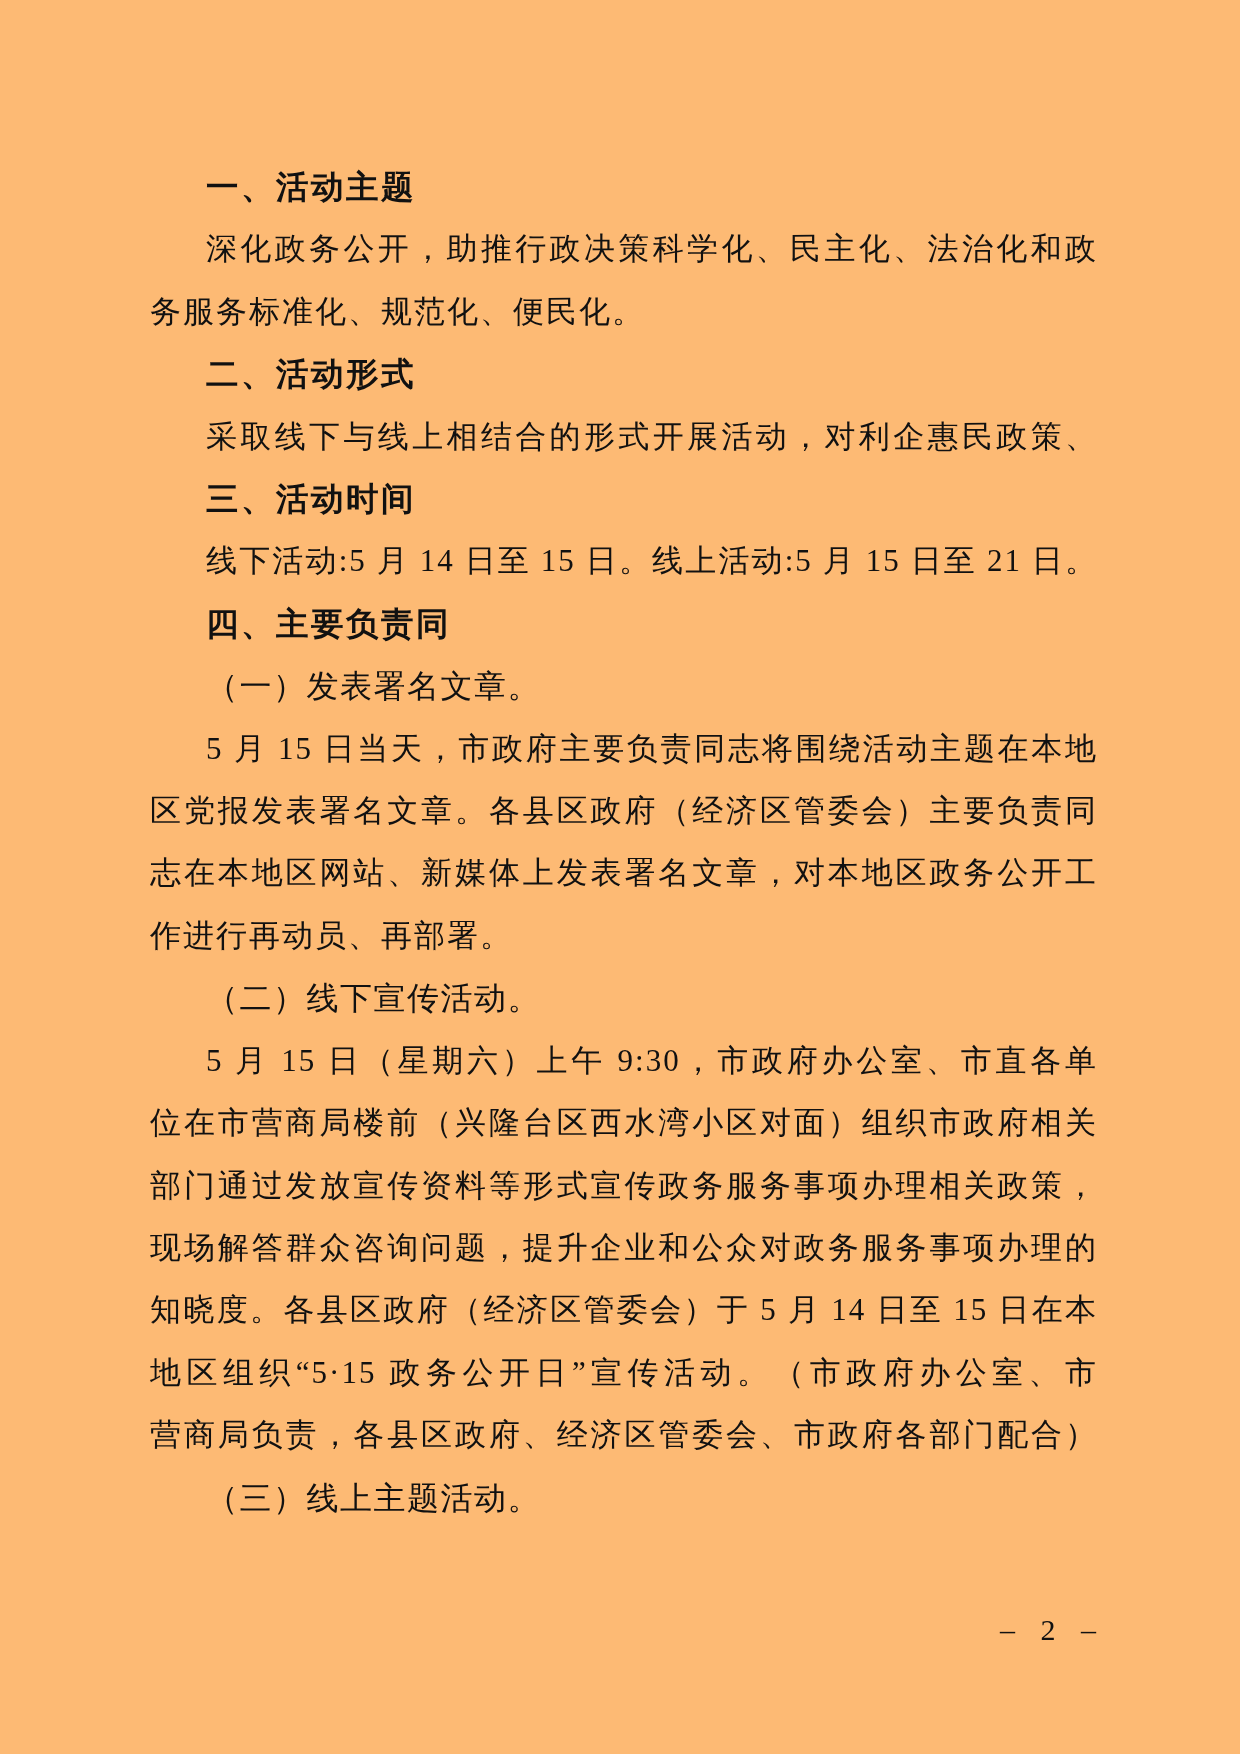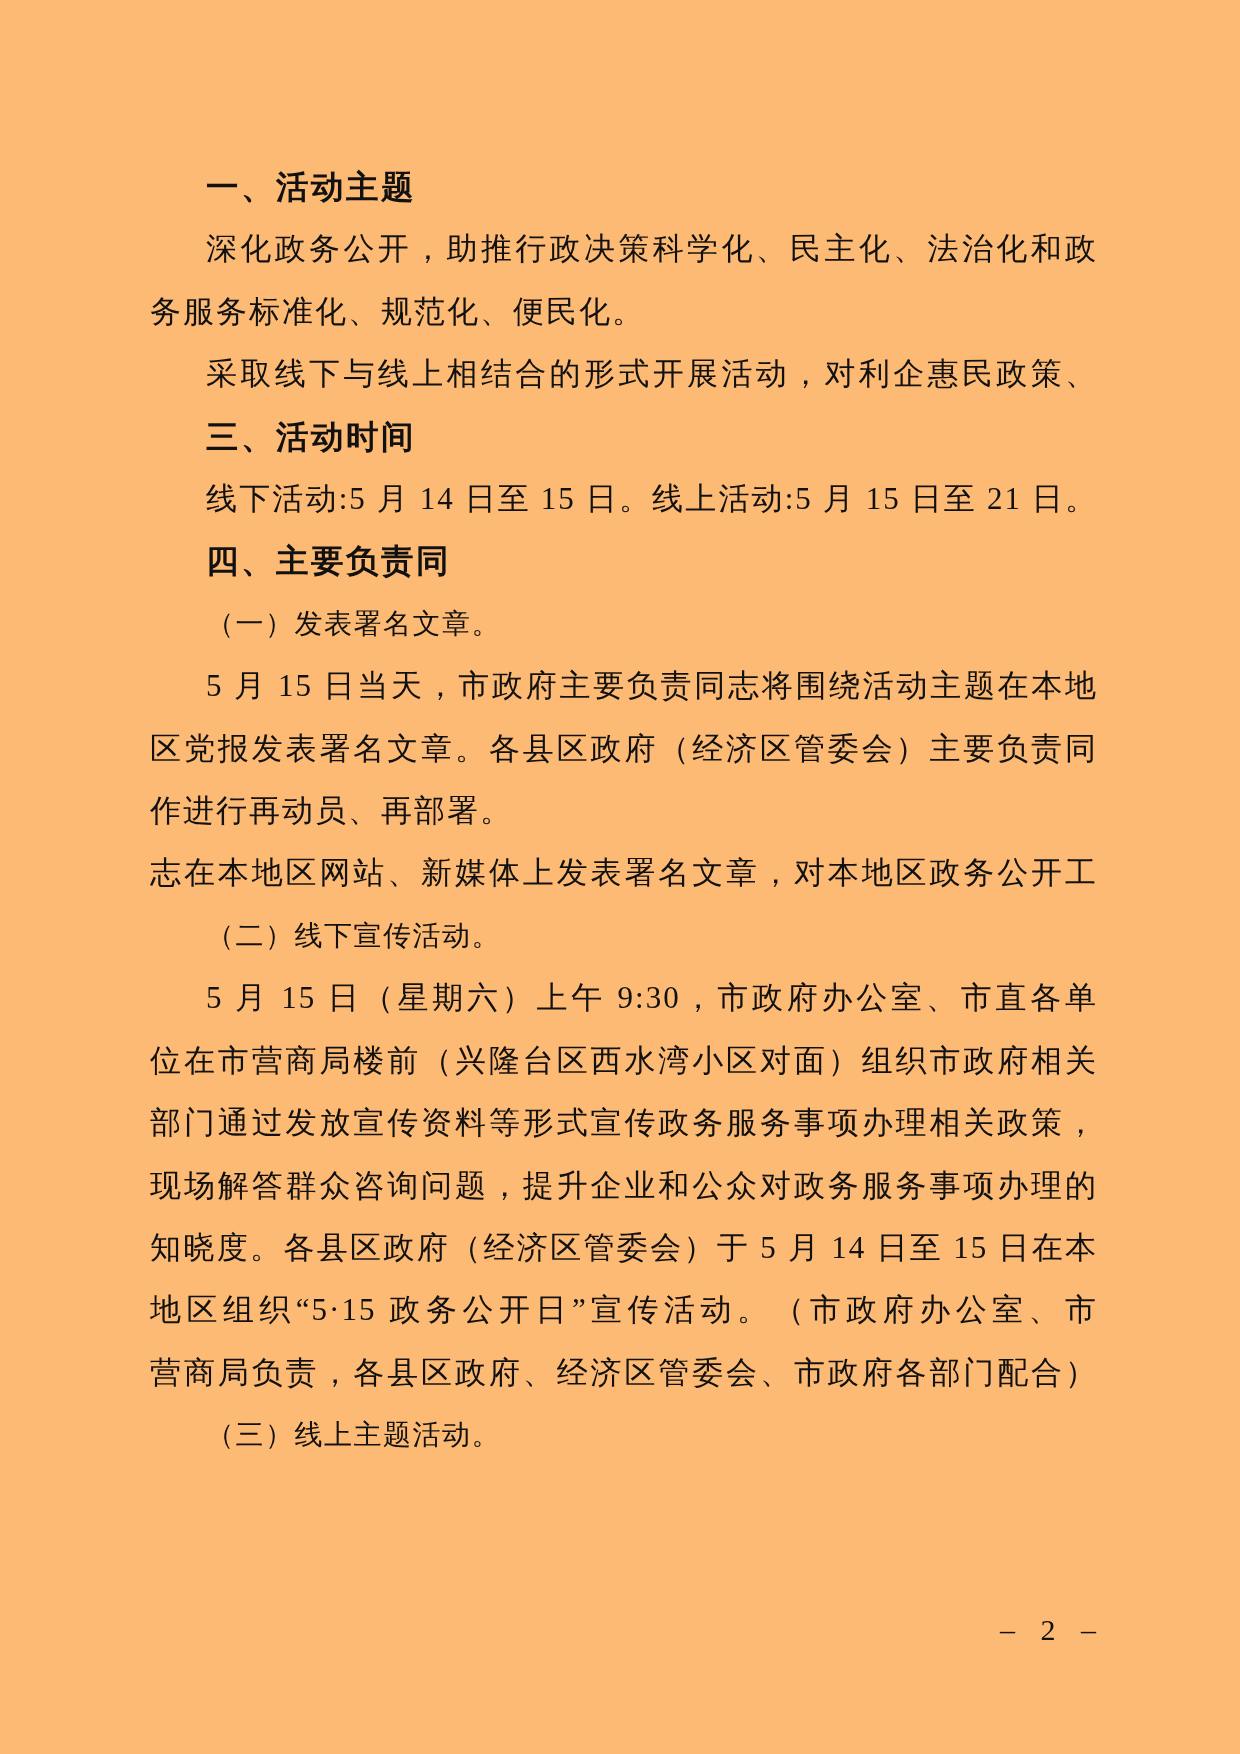--- a/index.html
+++ b/index.html
@@ -42,21 +42,21 @@
     text-indent: 56px;
   }
   .ln.h1 {
     font-family: "Liberation Sans", sans-serif;
     font-weight: 700;
     font-size: 32.5px;
     letter-spacing: 2.5px;
   }
   .ln.kai {
     font-family: "DejaVu Serif", serif;
-    font-size: 28px;
+    font-size: 32px;
     letter-spacing: 1.5px;
   }
   .page-number {
     position: absolute;
     top: 1613px;
     right: 163px;
     font-family: "Liberation Serif", serif;
     font-size: 30px;
     letter-spacing: 9px;
     color: #111111;
@@ -64,29 +64,30 @@
   }
 </style>
 </head>
 <body>
 
 <div class="page">
   <div class="content" id="doc-content">
       <div class="ln h1 indent">一、活动主题</div>
       <div class="ln indent stretch">深化政务公开，助推行政决策科学化、民主化、法治化和政</div>
       <div class="ln">务服务标准化、规范化、便民化。</div>
+      <div class="ln h1 indent">二、活动形式</div>
       <div class="ln indent stretch">采取线下与线上相结合的形式开展活动，对利企惠民政策、</div>
       <div class="ln h1 indent">三、活动时间</div>
       <div class="ln indent stretch">线下活动:5 月 14 日至 15 日。线上活动:5 月 15 日至 21 日。</div>
       <div class="ln h1 indent">四、主要负责同</div>
       <div class="ln kai indent">（一）发表署名文章。</div>
       <div class="ln indent stretch">5 月 15 日当天，市政府主要负责同志将围绕活动主题在本地</div>
       <div class="ln stretch">区党报发表署名文章。各县区政府（经济区管委会）主要负责同</div>
+      <div class="ln stretch">志在本地区网站、新媒体上发表署名文章，对本地区政务公开工</div>
       <div class="ln">作进行再动员、再部署。</div>
-      <div class="ln stretch">志在本地区网站、新媒体上发表署名文章，对本地区政务公开工</div>
       <div class="ln kai indent">（二）线下宣传活动。</div>
       <div class="ln indent stretch">5 月 15 日（星期六）上午 9:30，市政府办公室、市直各单</div>
       <div class="ln stretch">位在市营商局楼前（兴隆台区西水湾小区对面）组织市政府相关</div>
       <div class="ln stretch">部门通过发放宣传资料等形式宣传政务服务事项办理相关政策，</div>
       <div class="ln stretch">现场解答群众咨询问题，提升企业和公众对政务服务事项办理的</div>
       <div class="ln stretch">知晓度。各县区政府（经济区管委会）于 5 月 14 日至 15 日在本</div>
       <div class="ln stretch">地区组织“5·15 政务公开日”宣传活动。（市政府办公室、市</div>
       <div class="ln stretch">营商局负责，各县区政府、经济区管委会、市政府各部门配合）</div>
       <div class="ln kai indent">（三）线上主题活动。</div>
     </div>

